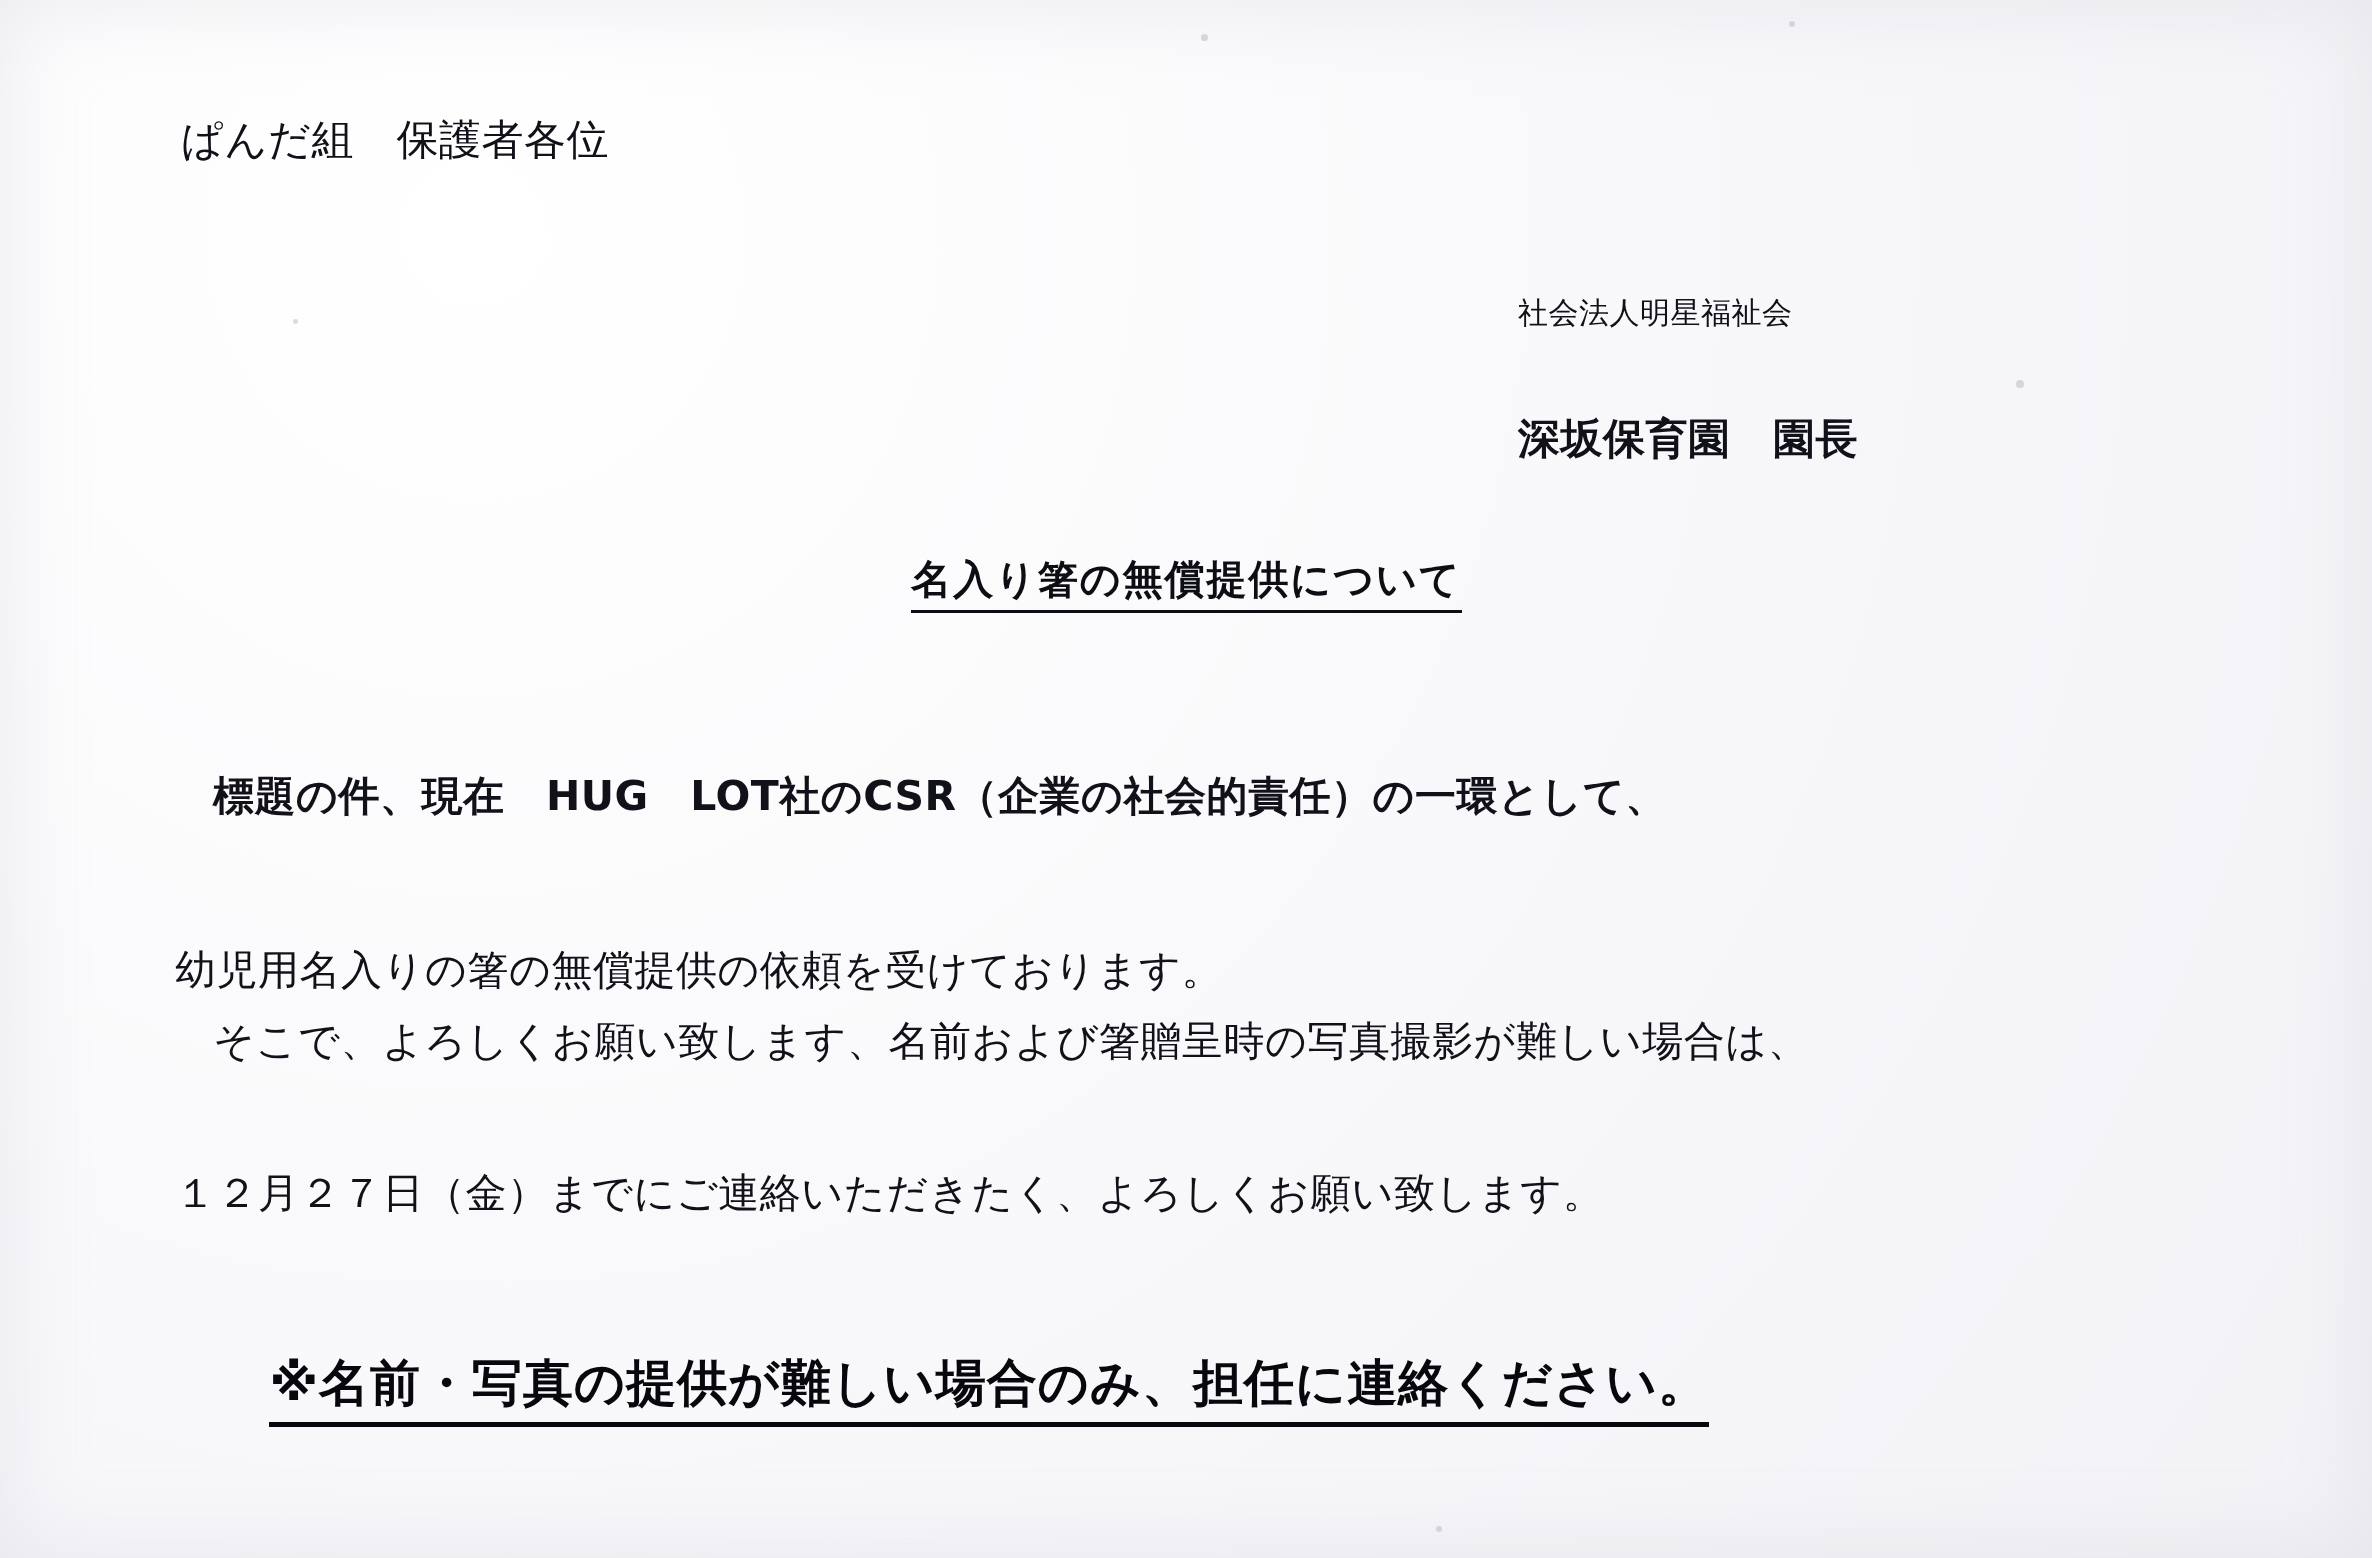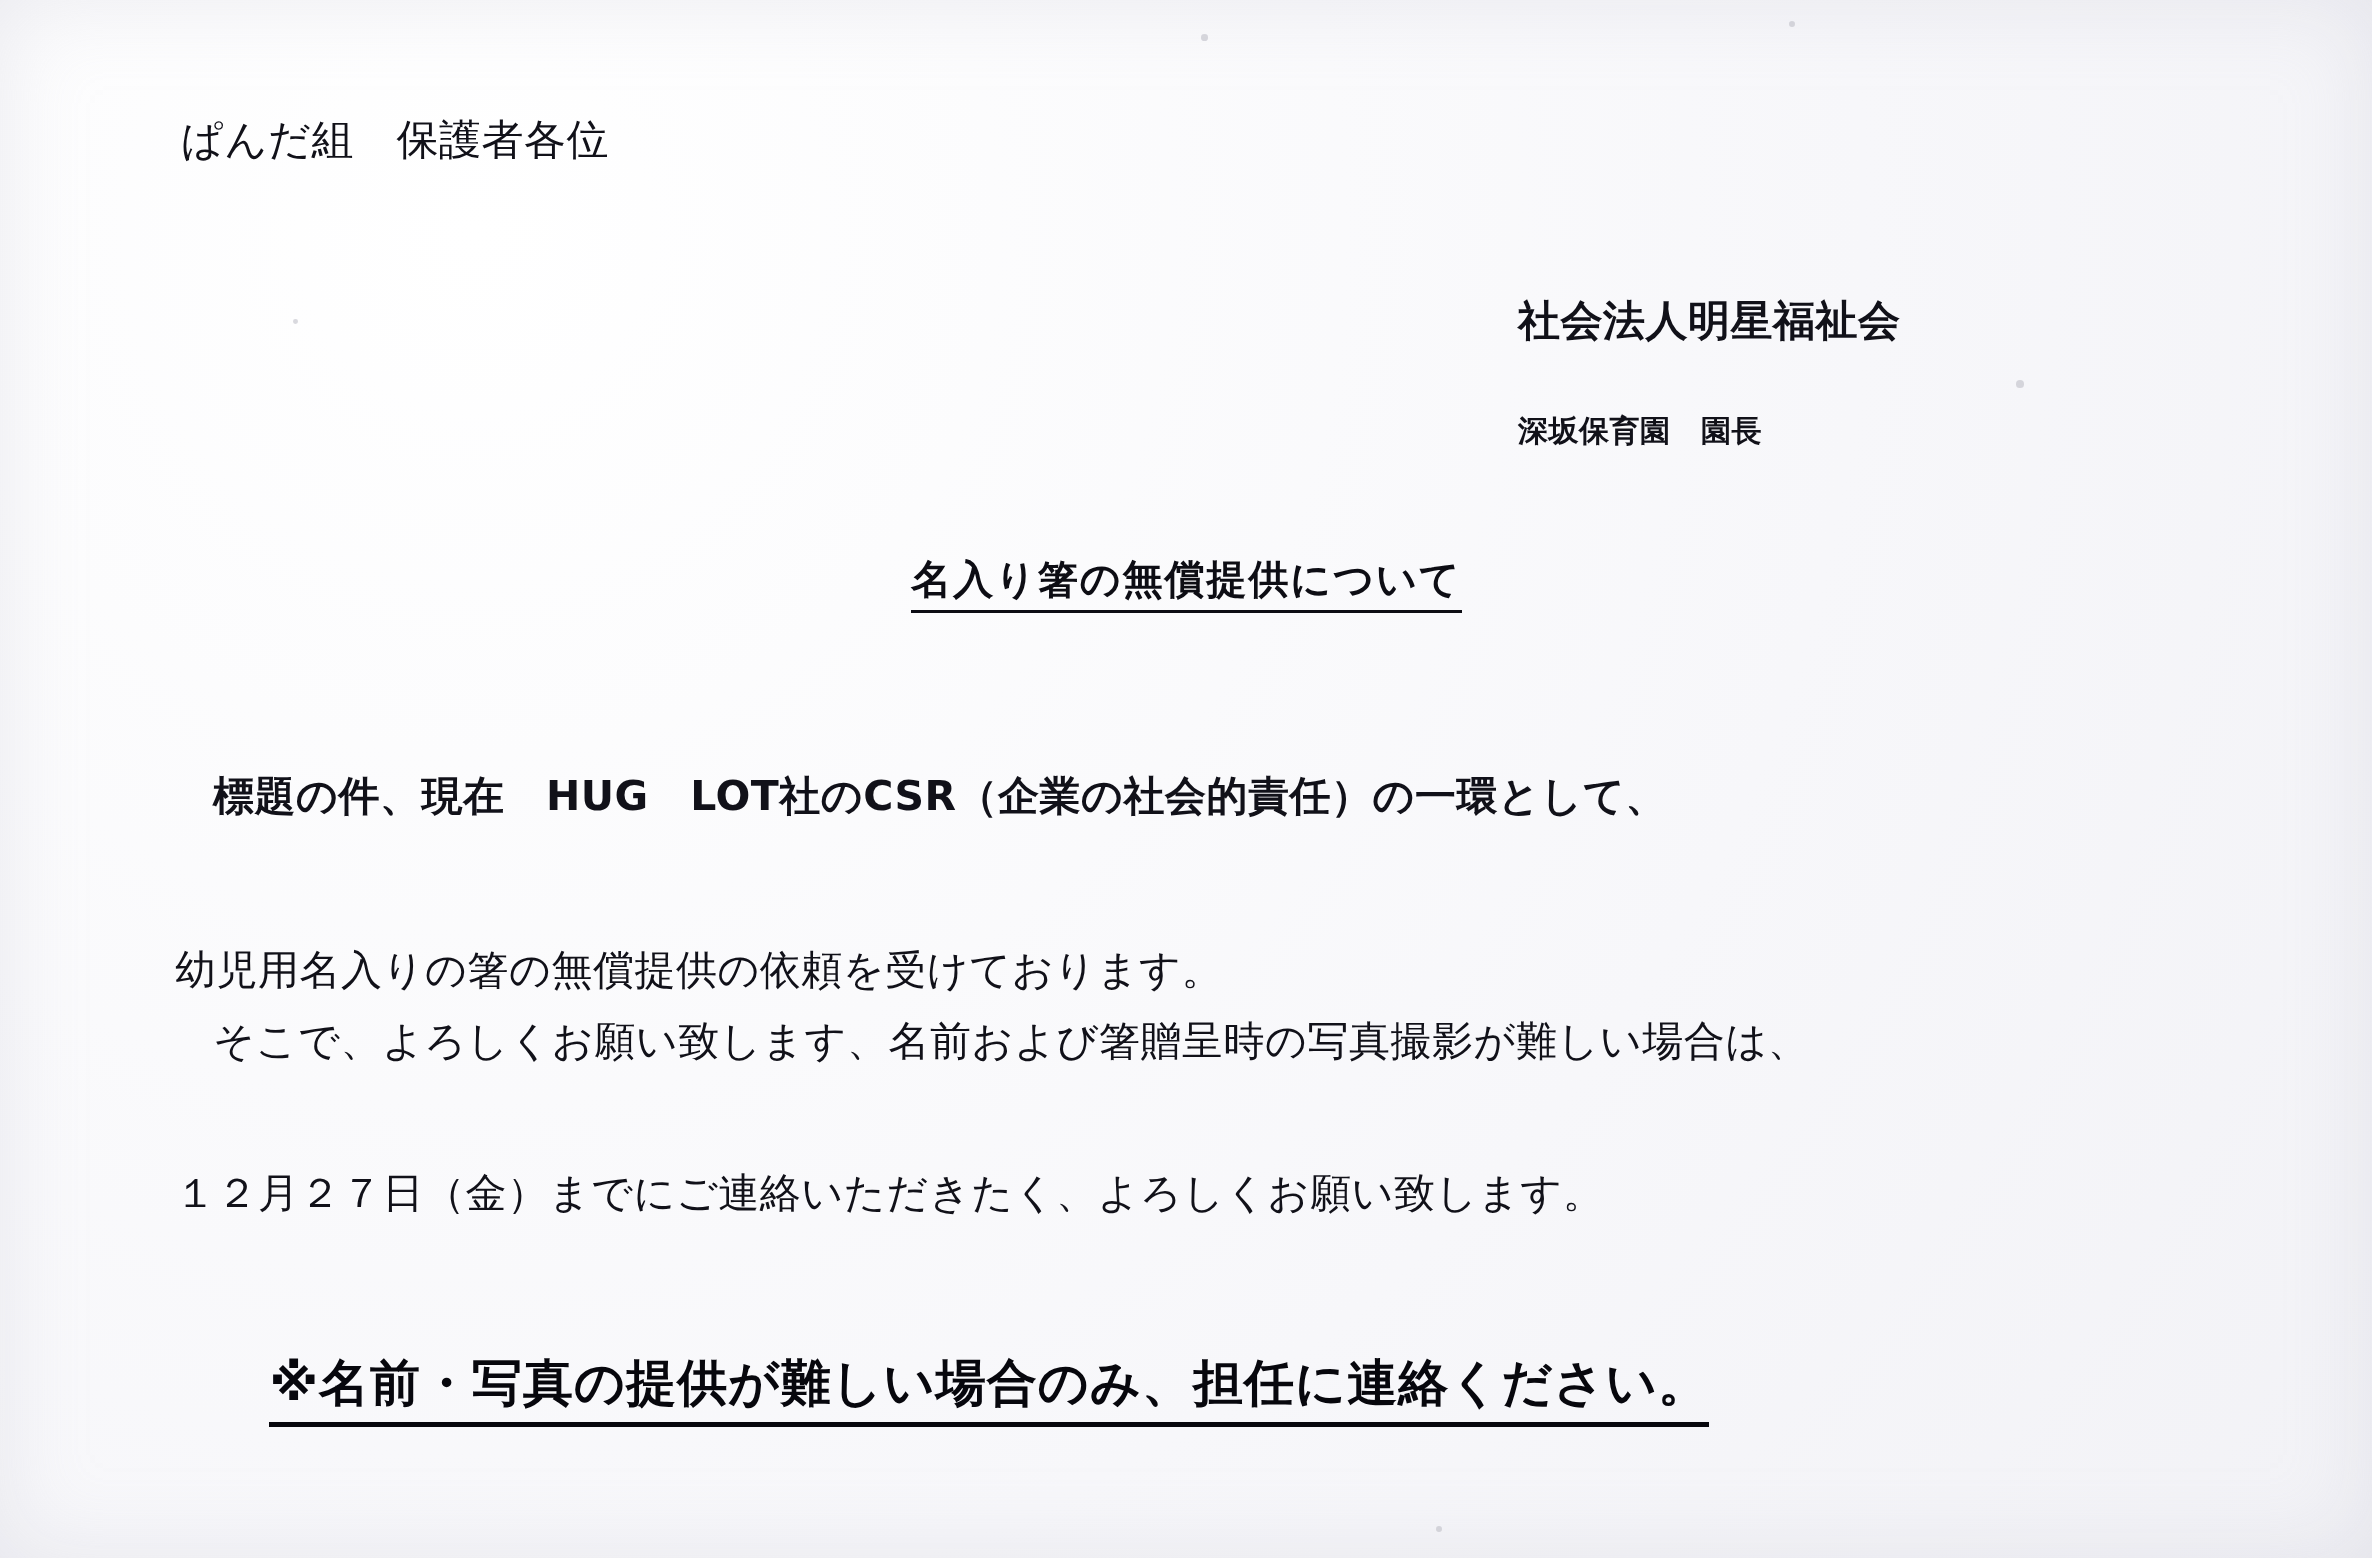--- a/index.html
+++ b/index.html
@@ -52,28 +52,28 @@
   .addressee {
     left: 181px;
     top: 112px;
     font-size: 42px;
     font-weight: 500;
   }
 
   .org-1 {
     left: 1518px;
     top: 293px;
-    font-size: 42px;
-    font-weight: 700;
+    font-size: 30px;
+    font-weight: 400;
   }
 
   .org-2 {
     left: 1518px;
     top: 411px;
-    font-size: 30px;
+    font-size: 42px;
     font-weight: 600;
   }
 
   .title {
     position: absolute;
     left: 0;
     top: 552px;
     width: 2373px;
     text-align: center;
     font-size: 40px;

